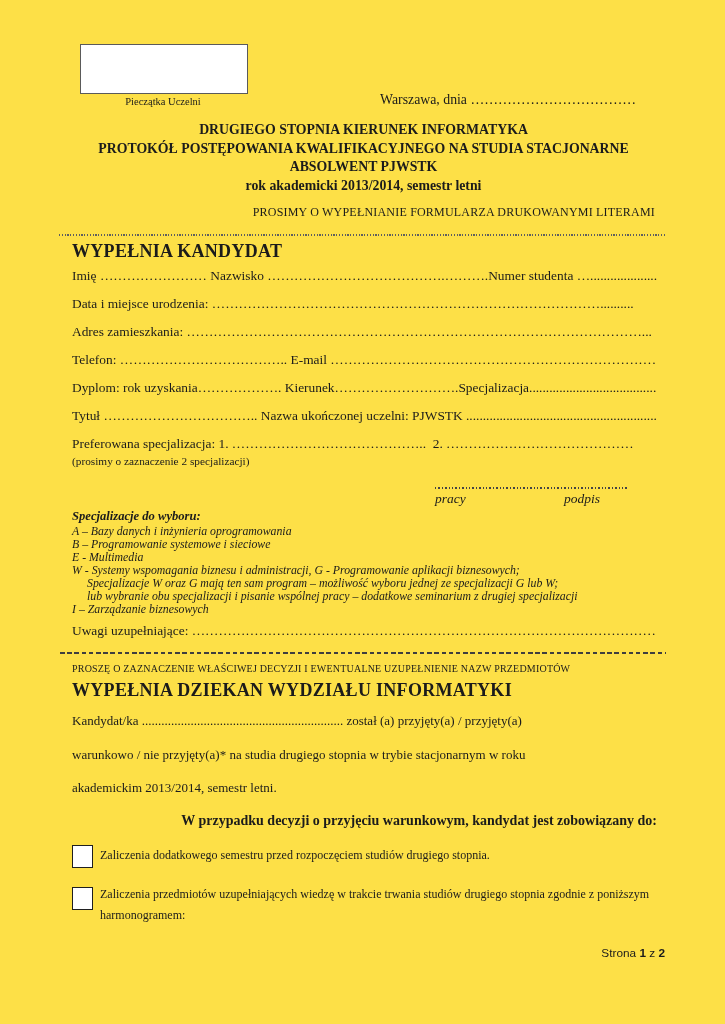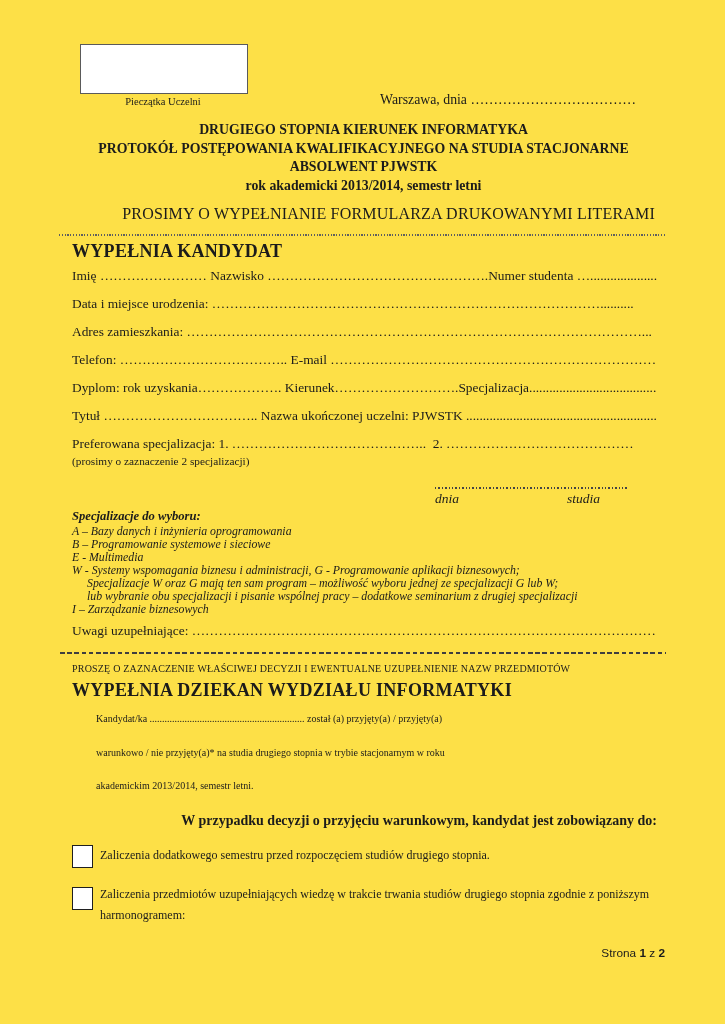--- a/index.html
+++ b/index.html
@@ -18,21 +18,21 @@
 
   .stamp-box {
     left: 80px; top: 44px; width: 166px; height: 48px;
     border: 1px solid #5a5a5a; background: #fff;
   }
   .stamp-caption { left: 80px; top: 96px; width: 166px; font-size: 10.5px; text-align: center; }
   .date-line { left: 380px; top: 92px; width: 276px; font-size: 13.8px; }
 
   .title-block { left: 72px; top: 121px; width: 583px; font-size: 13.8px; font-weight: bold; line-height: 18.6px; }
 
-  .fill-note { left: 72px; top: 205px; width: 583px; font-size: 16px; text-align: right; letter-spacing: 0.2px; }
+  .fill-note { left: 72px; top: 205px; width: 583px; font-size: 12px; text-align: right; letter-spacing: 0.2px; }
 
   .rule-dotted {
     left: 59px; top: 234px; width: 608px; height: 2px;
     background: repeating-linear-gradient(to right, #5f5f5f 0 1.2px, transparent 1.2px 2.8px);
   }
   .rule-dashed {
     left: 60px; top: 652px; width: 606px; height: 2.4px;
     background: repeating-linear-gradient(to right, #3f3f3f 0 4.5px, transparent 4.5px 7.2px);
   }
 
@@ -58,21 +58,21 @@
   .spec-heading { left: 72px; top: 509px; font-size: 12.6px; font-weight: bold; font-style: italic; }
   .spec-item { left: 72px; width: 585px; font-size: 11.8px; font-style: italic; }
   .spec-item.indent { left: 87px; }
   .s0 { top: 524px; } .s1 { top: 537px; } .s2 { top: 550px; }
   .s3 { top: 563px; } .s4 { top: 576px; } .s5 { top: 589px; } .s6 { top: 602px; }
 
   .remarks { left: 72px; top: 623px; width: 585px; font-size: 13.4px; }
 
   .decision-note { left: 72px; top: 663px; width: 585px; font-size: 10px; letter-spacing: 0.2px; }
 
-  .dean-line { left: 72px; width: 585px; font-size: 10px; margin-left: 24px; }
+  .dean-line { left: 72px; width: 585px; font-size: 13px; }
   .d0 { top: 713px; } .d1 { top: 747px; } .d2 { top: 780px; }
   .conditional { left: 72px; top: 813px; width: 585px; font-size: 14px; font-weight: bold; text-align: right; }
 
   .cbx {
     width: 19px; height: 21px; background: #fff;
     border: 1.6px solid #1f1f1f;
   }
   .cbx1 { left: 72px; top: 845px; }
   .cbx2 { left: 72px; top: 887px; }
   .cbx-label { left: 100px; font-size: 12px; }
@@ -111,22 +111,22 @@
   <div class="abs field f1 nowrap">Data i miejsce urodzenia: ……………………………………………………………………………..........</div>
   <div class="abs field f2 nowrap">Adres zamieszkania: …………………………………………………………………………………………...</div>
   <div class="abs field f3 nowrap">Telefon: ……………………………….. E-mail ………………………………………………………………….</div>
   <div class="abs field f4 nowrap">Dyplom: rok uzyskania………………. Kierunek……………………….Specjalizacja........................................................</div>
   <div class="abs field f5 nowrap">Tytuł …………………………….. Nazwa ukończonej uczelni: PJWSTK ........................................................................</div>
   <div class="abs field f6 nowrap">Preferowana specjalizacja: 1. ……………………………………..  2. ……………………………………</div>
   <div class="abs field-note">(prosimy o  zaznaczenie 2 specjalizacji)</div>
 
   <div class="abs sig-line"></div>
   <div class="abs sig-labels">
-    <span>dnia</span>
-    <span>studia</span>
+    <span>pracy</span>
+    <span>podpis</span>
   </div>
 
   <div class="abs spec-heading">Specjalizacje do wyboru:</div>
   <div class="abs spec-item s0">A – Bazy danych i inżynieria oprogramowania</div>
   <div class="abs spec-item s1">B – Programowanie systemowe i sieciowe</div>
   <div class="abs spec-item s2">E - Multimedia</div>
   <div class="abs spec-item s3">W - Systemy wspomagania biznesu i administracji,  G - Programowanie aplikacji biznesowych;</div>
   <div class="abs spec-item s4 indent">Specjalizacje W oraz G mają ten sam program – możliwość wyboru jednej ze specjalizacji G lub W;</div>
   <div class="abs spec-item s5 indent">lub wybranie obu specjalizacji i pisanie wspólnej pracy – dodatkowe seminarium z drugiej  specjalizacji</div>
   <div class="abs spec-item s6">I – Zarządzanie biznesowych</div>

